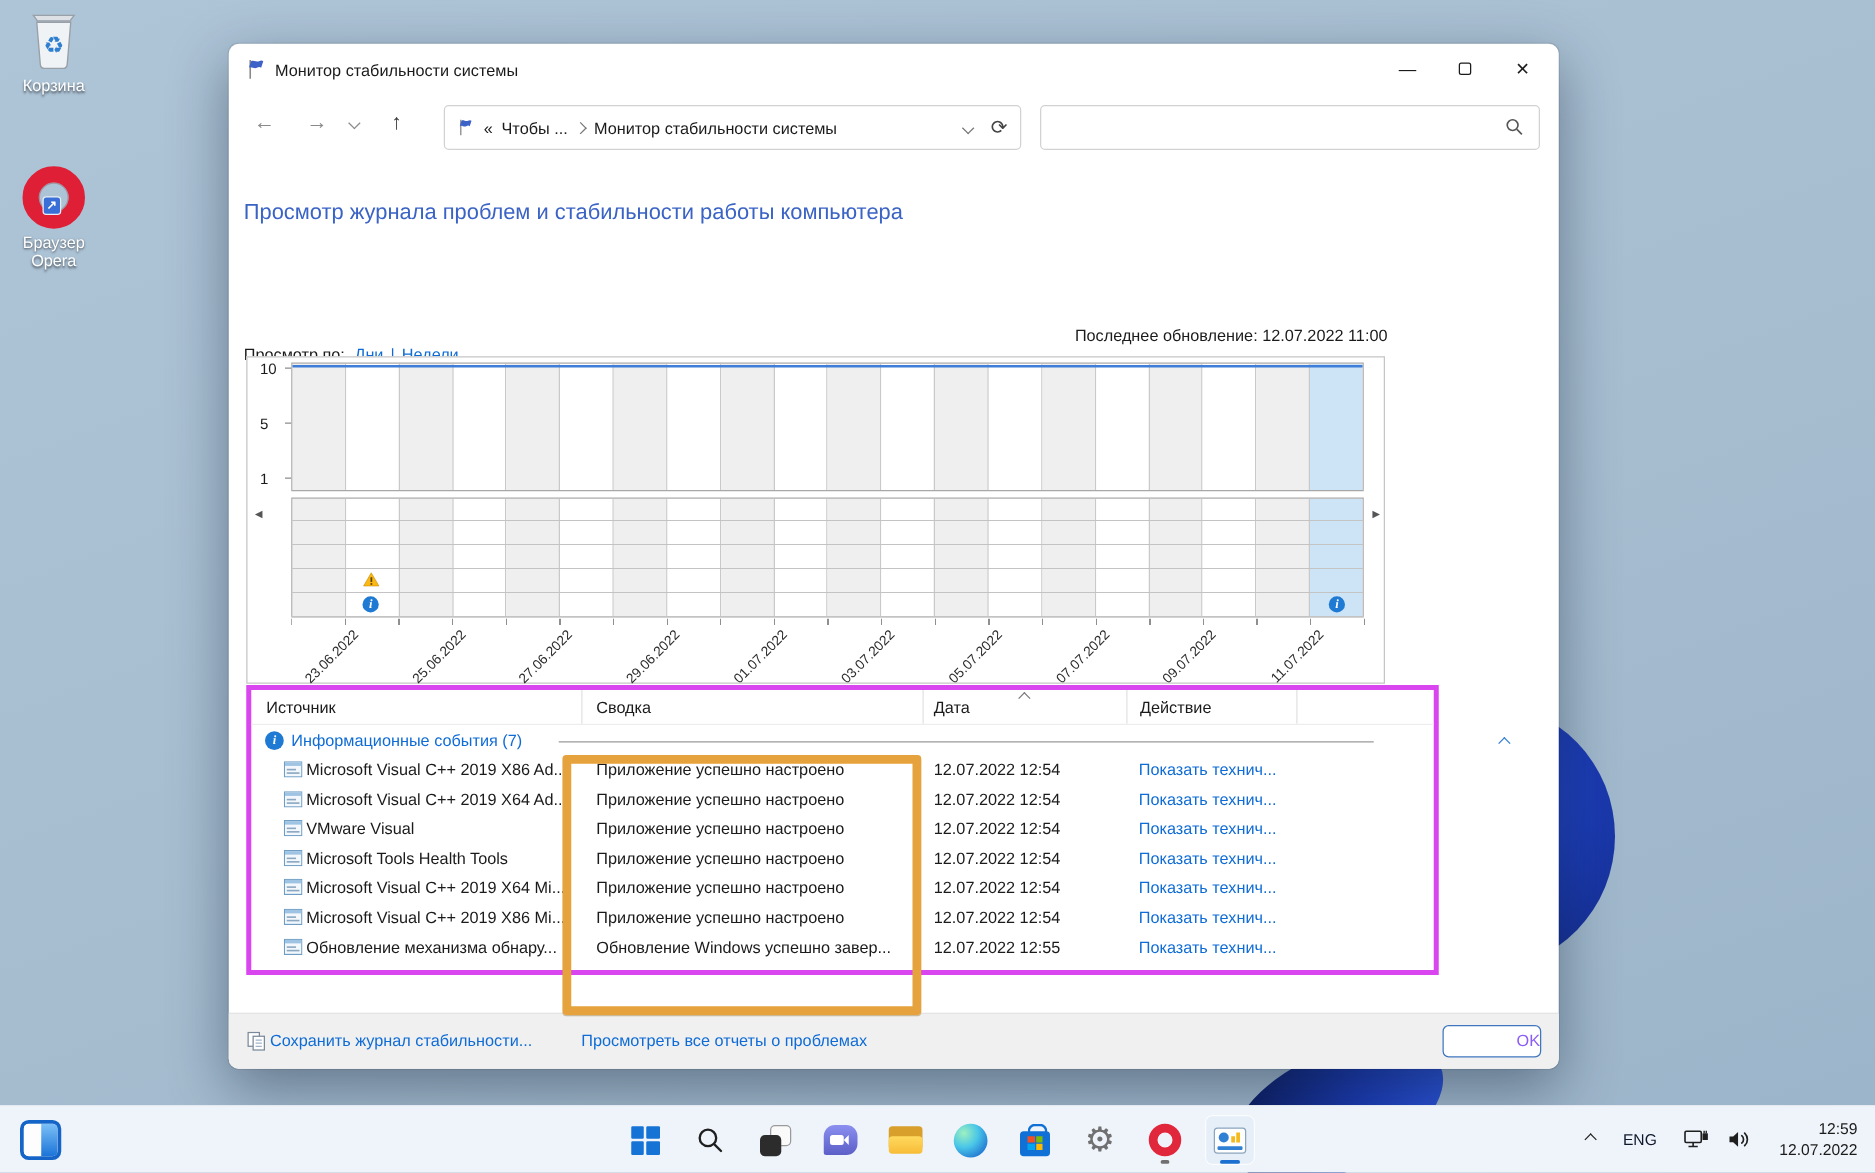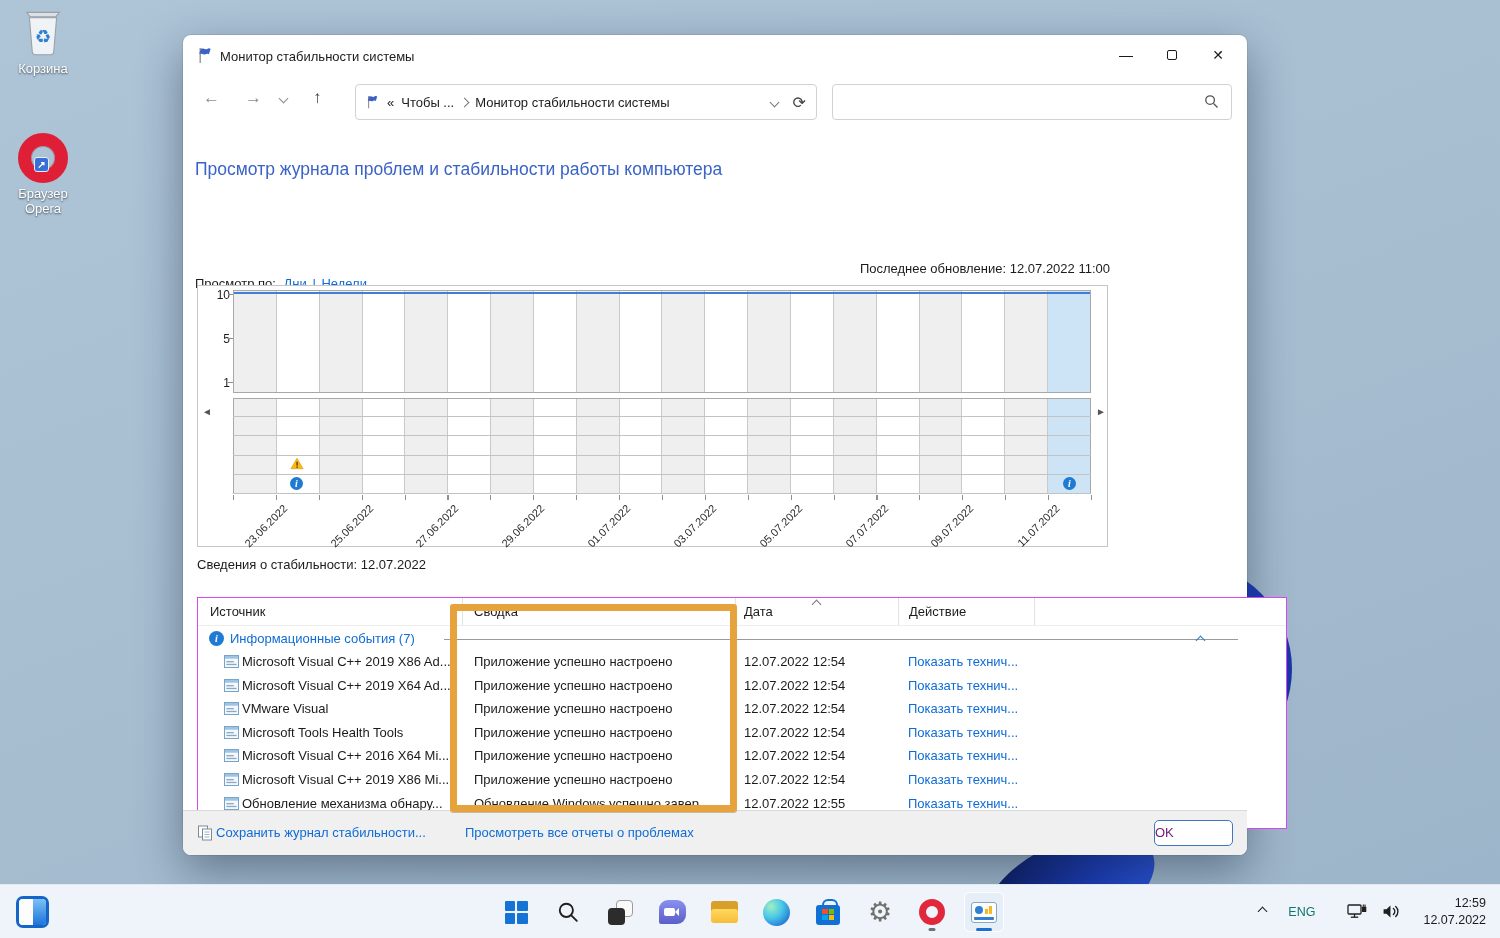--- a/index.html
+++ b/index.html
@@ -45,21 +45,21 @@
     font-family:"Liberation Sans",sans-serif}
   .mag{position:absolute;right:12px;top:9px}
   
   .heading{position:absolute;left:12px;top:124px;font-size:17.5px;color:#3a63c5}
   .desc{position:absolute;left:12px;top:160px;width:1046px;font-size:13px;line-height:19px;color:#1b1b1b}
   .viewbar{position:absolute;left:12px;top:241px;font-size:13px;color:#1b1b1b}
   .lnk{color:#0f6cd6;text-decoration:none;cursor:pointer}
   .lastupd{position:absolute;right:137px;top:226px;font-size:13px;color:#1b1b1b}
   
   .chartframe{position:absolute;left:14px;top:250px;width:911px;height:262px;border:1px solid #c5c5c5;background:#fff}
-  .ylab{position:absolute;left:10px;width:22px;text-align:right;font-size:12px;color:#1b1b1b}
+  .ylab{position:absolute;left:10px;width:22px;text-align:left;font-size:12px;color:#1b1b1b}
   .ytick{position:absolute;left:30px;width:5px;height:1px;background:#8d8d8d}
   .cols{position:absolute;display:flex;overflow:hidden}
   .cols i{flex:1;border-right:1px solid #c9c9c9;background:#fff}
   .cols i:nth-child(odd){background:#efefef}
   .cols i:last-child{border-right:none;background:#cde3f6}
   .plot{left:35px;top:4px;width:858px;height:103px;border:1px solid #a8a8a8}
   .rowsec{left:35px;top:112px;width:858px;height:96px;border:1px solid #a8a8a8}
   .rowlines{position:absolute;left:35px;top:112px;width:858px;height:96px;
     background:repeating-linear-gradient(to bottom,transparent 0 18.2px,#c3c3c3 18.2px 19.2px);pointer-events:none}
   .blueline{position:absolute;left:36px;top:6px;width:856px;height:2px;background:#3f7ed8}
@@ -68,21 +68,21 @@
   .dl{position:absolute;top:216px;width:0;height:0}
   .dl b{position:absolute;right:0;top:0;font-weight:400;font-size:11px;color:#2b2b2b;white-space:nowrap;
     transform:rotate(-45deg);transform-origin:100% 0}
   .sarrow{position:absolute;top:120px;font-size:10px;color:#555;cursor:pointer}
   .evt{position:absolute;z-index:2}
   .info-ic{width:13px;height:13px;border-radius:50%;background:#1f7ad4;color:#fff;text-align:center;
     font:italic bold 10px/13px "Liberation Serif",serif;display:inline-block}
   .legend{position:absolute;left:936px;top:367px;font-size:13px;line-height:17.6px;color:#1b1b1b;white-space:nowrap}
   
   .dtitle{position:absolute;left:14px;top:522px;font-size:13px;color:#1b1b1b}
-  .tbl{position:absolute;left:14px;top:562px;width:1090px;height:232px;border:1px solid #d946ef;font-size:13px;color:#1b1b1b;background:#fff}
+  .tbl{position:absolute;left:14px;top:513px;width:954px;height:232px;border:4px solid #d946ef;font-size:13px;color:#1b1b1b;background:#fff}
   .th{position:absolute;top:0;height:27px;line-height:27px;cursor:pointer}
   .vsep{position:absolute;top:0;height:27px;width:1px;background:#e2e2e2}
   .hsep{position:absolute;top:27px;left:0;right:0;height:1px;background:#ededed}
   .sortchev{position:absolute;left:615px;top:3px;color:#777}
   .grp{position:absolute;top:30px;left:0;right:0;height:22px}
   .grp .info-ic{position:absolute;left:11px;top:3px;width:15px;height:15px;line-height:15px}
   .grp-label{position:absolute;left:32px;top:3px;color:#0f6cd6;cursor:pointer}
   .grp-line{position:absolute;left:246px;right:48px;top:11px;height:1px;background:#9a9a9a}
   .grp-chev{position:absolute;left:999px;top:9px;color:#2b7cd3;cursor:pointer}
   .tr{position:absolute;left:0;right:2px;height:23.6px;line-height:23.6px;cursor:default}
@@ -92,21 +92,21 @@
   .c-date{position:absolute;left:546px}
   .c-act{position:absolute;left:710px;color:#0f6cd6;cursor:pointer}
   .hl{position:absolute;left:267px;top:569px;width:287px;height:208px;border:7px solid #e6a23c;border-radius:3px;
     z-index:6;pointer-events:none;box-shadow:0 1px 0 rgba(130,85,0,.35)}
   
   .wfoot{position:absolute;left:0;right:0;bottom:0;height:45px;background:#f0f0f0;border-top:1px solid #d9d9d9;border-radius:0 0 8px 8px}
   .save-ic{position:absolute;left:14px;top:14px}
   .flink1{position:absolute;left:33px;top:14px;font-size:13px}
   .flink2{position:absolute;left:282px;top:14px;font-size:13px}
   .okbtn{position:absolute;left:971px;top:9px;width:79px;height:26px;background:#fff;border:1.5px solid #3f76bf;
-    border-radius:5px;font-size:13px;color:#701a75;text-align:left;line-height:23px;cursor:pointer}
+    border-radius:5px;font-size:13px;color:#8b5cf6;text-align:right;line-height:23px;cursor:pointer}
   
   .tb{position:absolute;left:0;top:884px;width:1500px;height:54px;background:#eff4fa;border-top:1px solid #e2e9f1}
   .tb-w{position:absolute;left:16px;top:11px;width:33px;height:32px;border:3px solid #1565c8;border-radius:7px;
     overflow:hidden;display:flex;cursor:pointer}
   .tb-w .wl{flex:1;background:#fdfdfd}
   .tb-w .wr{flex:1;background:linear-gradient(#7cc0f7,#1b74d8)}
   .tb-c{position:absolute;left:50%;top:7px;transform:translateX(-50%);display:flex;gap:12px}
   .tbi{width:40px;height:40px;border-radius:6px;position:relative;display:flex;align-items:center;justify-content:center;cursor:pointer}
   .tbi.active{background:#e6eef8;box-shadow:inset 0 0 0 1px rgba(255,255,255,.8)}
   .run-dash{position:absolute;bottom:1px;left:50%;transform:translateX(-50%);width:7px;height:3px;border-radius:2px;background:#707070}
@@ -132,21 +132,21 @@
   .ic-store .grid i:nth-child(3){background:#00a4ef}.ic-store .grid i:nth-child(4){background:#ffb900}
   .ic-gear{font-size:27px;color:#707070;line-height:1}
   .ic-opera{width:26px;height:26px;border-radius:50%;border:7px solid #e1273c}
   .ic-rel{width:26px;height:21px;background:#fdfdfd;border:1px solid #8aa5bd;border-radius:3px;position:relative}
   .ic-rel .pie{position:absolute;left:3px;top:3px;width:8px;height:8px;border-radius:50%;background:#2f7fd4}
   .ic-rel .b1{position:absolute;right:4px;top:3px;width:3px;height:8px;background:#f5b91e}
   .ic-rel .b2{position:absolute;right:8px;top:6px;width:3px;height:5px;background:#f5b91e}
   .ic-rel .strip{position:absolute;left:2px;right:2px;bottom:2px;height:3px;background:#2f7fd4;border-radius:1px}
   .tray{position:absolute;right:0;top:0;height:100%;display:flex;align-items:center;padding-right:14px}
   .tray-chev{color:#1f1f1f;margin-right:22px;cursor:pointer}
-  .lang{font-size:12.5px;color:#0f766e;margin-right:32px;cursor:pointer}
+  .lang{font-size:12.5px;color:#0f172a;margin-right:22px;cursor:pointer}
   .tico{margin-right:14px;cursor:pointer;display:flex;align-items:center}
   .clk{text-align:right;font-size:12.5px;line-height:17px;color:#1b1b1b;margin-left:8px;cursor:pointer}
   .warn-svg,.flag-svg{display:block}
 </style>
 </head>
 <body>
 
 <div class="screen">
   <div class="wallpaper">
     <div class="petal1"></div>
@@ -398,21 +398,21 @@
         <span class="c-date">12.07.2022 12:54</span>
         <a class="c-act lnk">Показать технич...</a>
       </div>
       <div class="tr" style="top:146.4px">
         <svg class="ric" width="15" height="13" viewBox="0 0 16 14">
             <rect x="0.5" y="0.5" width="15" height="13" fill="#f4f8fc" stroke="#6d9cc4"></rect>
             <rect x="1" y="1" width="14" height="3" fill="#9fc3e2"></rect>
             <rect x="2.5" y="6.5" width="8" height="1.4" fill="#8aa8c2"></rect>
             <rect x="2.5" y="9.5" width="11" height="1.4" fill="#8aa8c2"></rect>
           </svg>
-        <span class="c-src">Microsoft Visual C++ 2016 X64 Mi...</span>
+        <span class="c-src">Microsoft Visual C++ 2019 X64 Mi...</span>
         <span class="c-sum">Приложение успешно настроено</span>
         <span class="c-date">12.07.2022 12:54</span>
         <a class="c-act lnk">Показать технич...</a>
       </div>
       <div class="tr" style="top:170px">
         <svg class="ric" width="15" height="13" viewBox="0 0 16 14">
             <rect x="0.5" y="0.5" width="15" height="13" fill="#f4f8fc" stroke="#6d9cc4"></rect>
             <rect x="1" y="1" width="14" height="3" fill="#9fc3e2"></rect>
             <rect x="2.5" y="6.5" width="8" height="1.4" fill="#8aa8c2"></rect>
             <rect x="2.5" y="9.5" width="11" height="1.4" fill="#8aa8c2"></rect>

